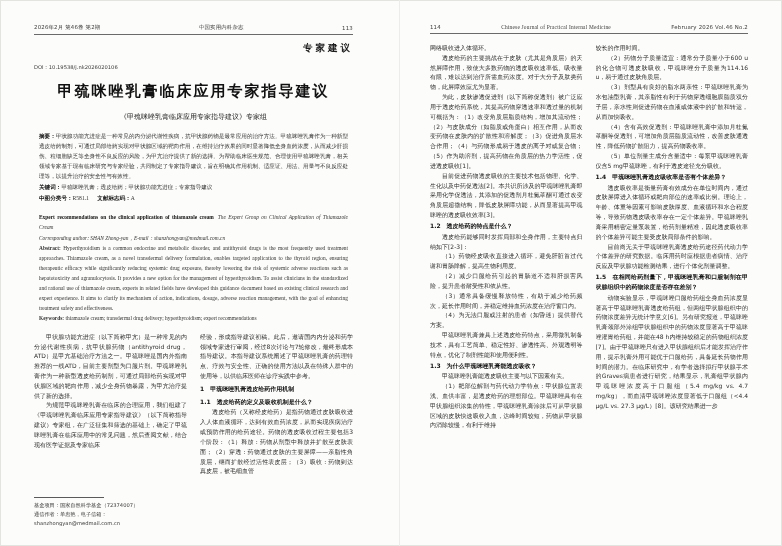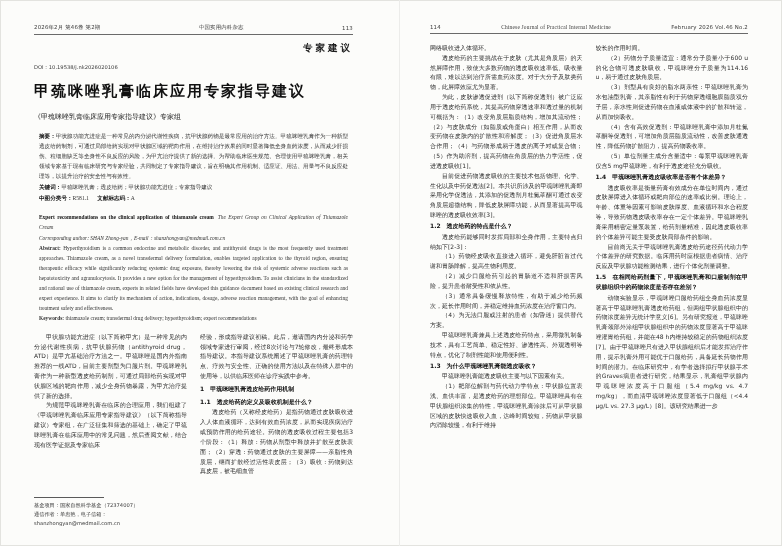--- a/index.html
+++ b/index.html
@@ -24,25 +24,25 @@
   }
   .running-head .rh-center { font-family:"Liberation Serif", serif; }
 
   
   .col-label {
     text-align:right; font-weight:bold; font-size:9.5px; letter-spacing:3px;
     margin-top:7px; color:#1d1d1d; font-family:"Liberation Serif", serif;
   }
   .doi { font-size:5.2px; margin-top:9px; color:#3a3a3a; }
   .title {
-    text-align:left; font-size:15px; font-weight:bold; letter-spacing:2px;
+    text-align:center; font-size:15px; font-weight:bold; letter-spacing:2px;
     margin-top:11px; color:#111;
   }
   .authors {
-    text-align:left; font-size:7px; margin-top:11px; color:#222;
+    text-align:center; font-size:7px; margin-top:11px; color:#222;
     font-family:"Liberation Serif", serif;
   }
   .abstract-cn {
     margin:10px 5px 0 5px; font-size:5.6px; line-height:1.78;
     text-align:justify; color:#333; font-family:"Liberation Serif", serif;
   }
   .abstract-cn .lbl { color:#111; }
   .abs-p.kw, .abs-p.clc { margin-top:1px; }
   .clc2 { margin-left:1.5em; }
 

